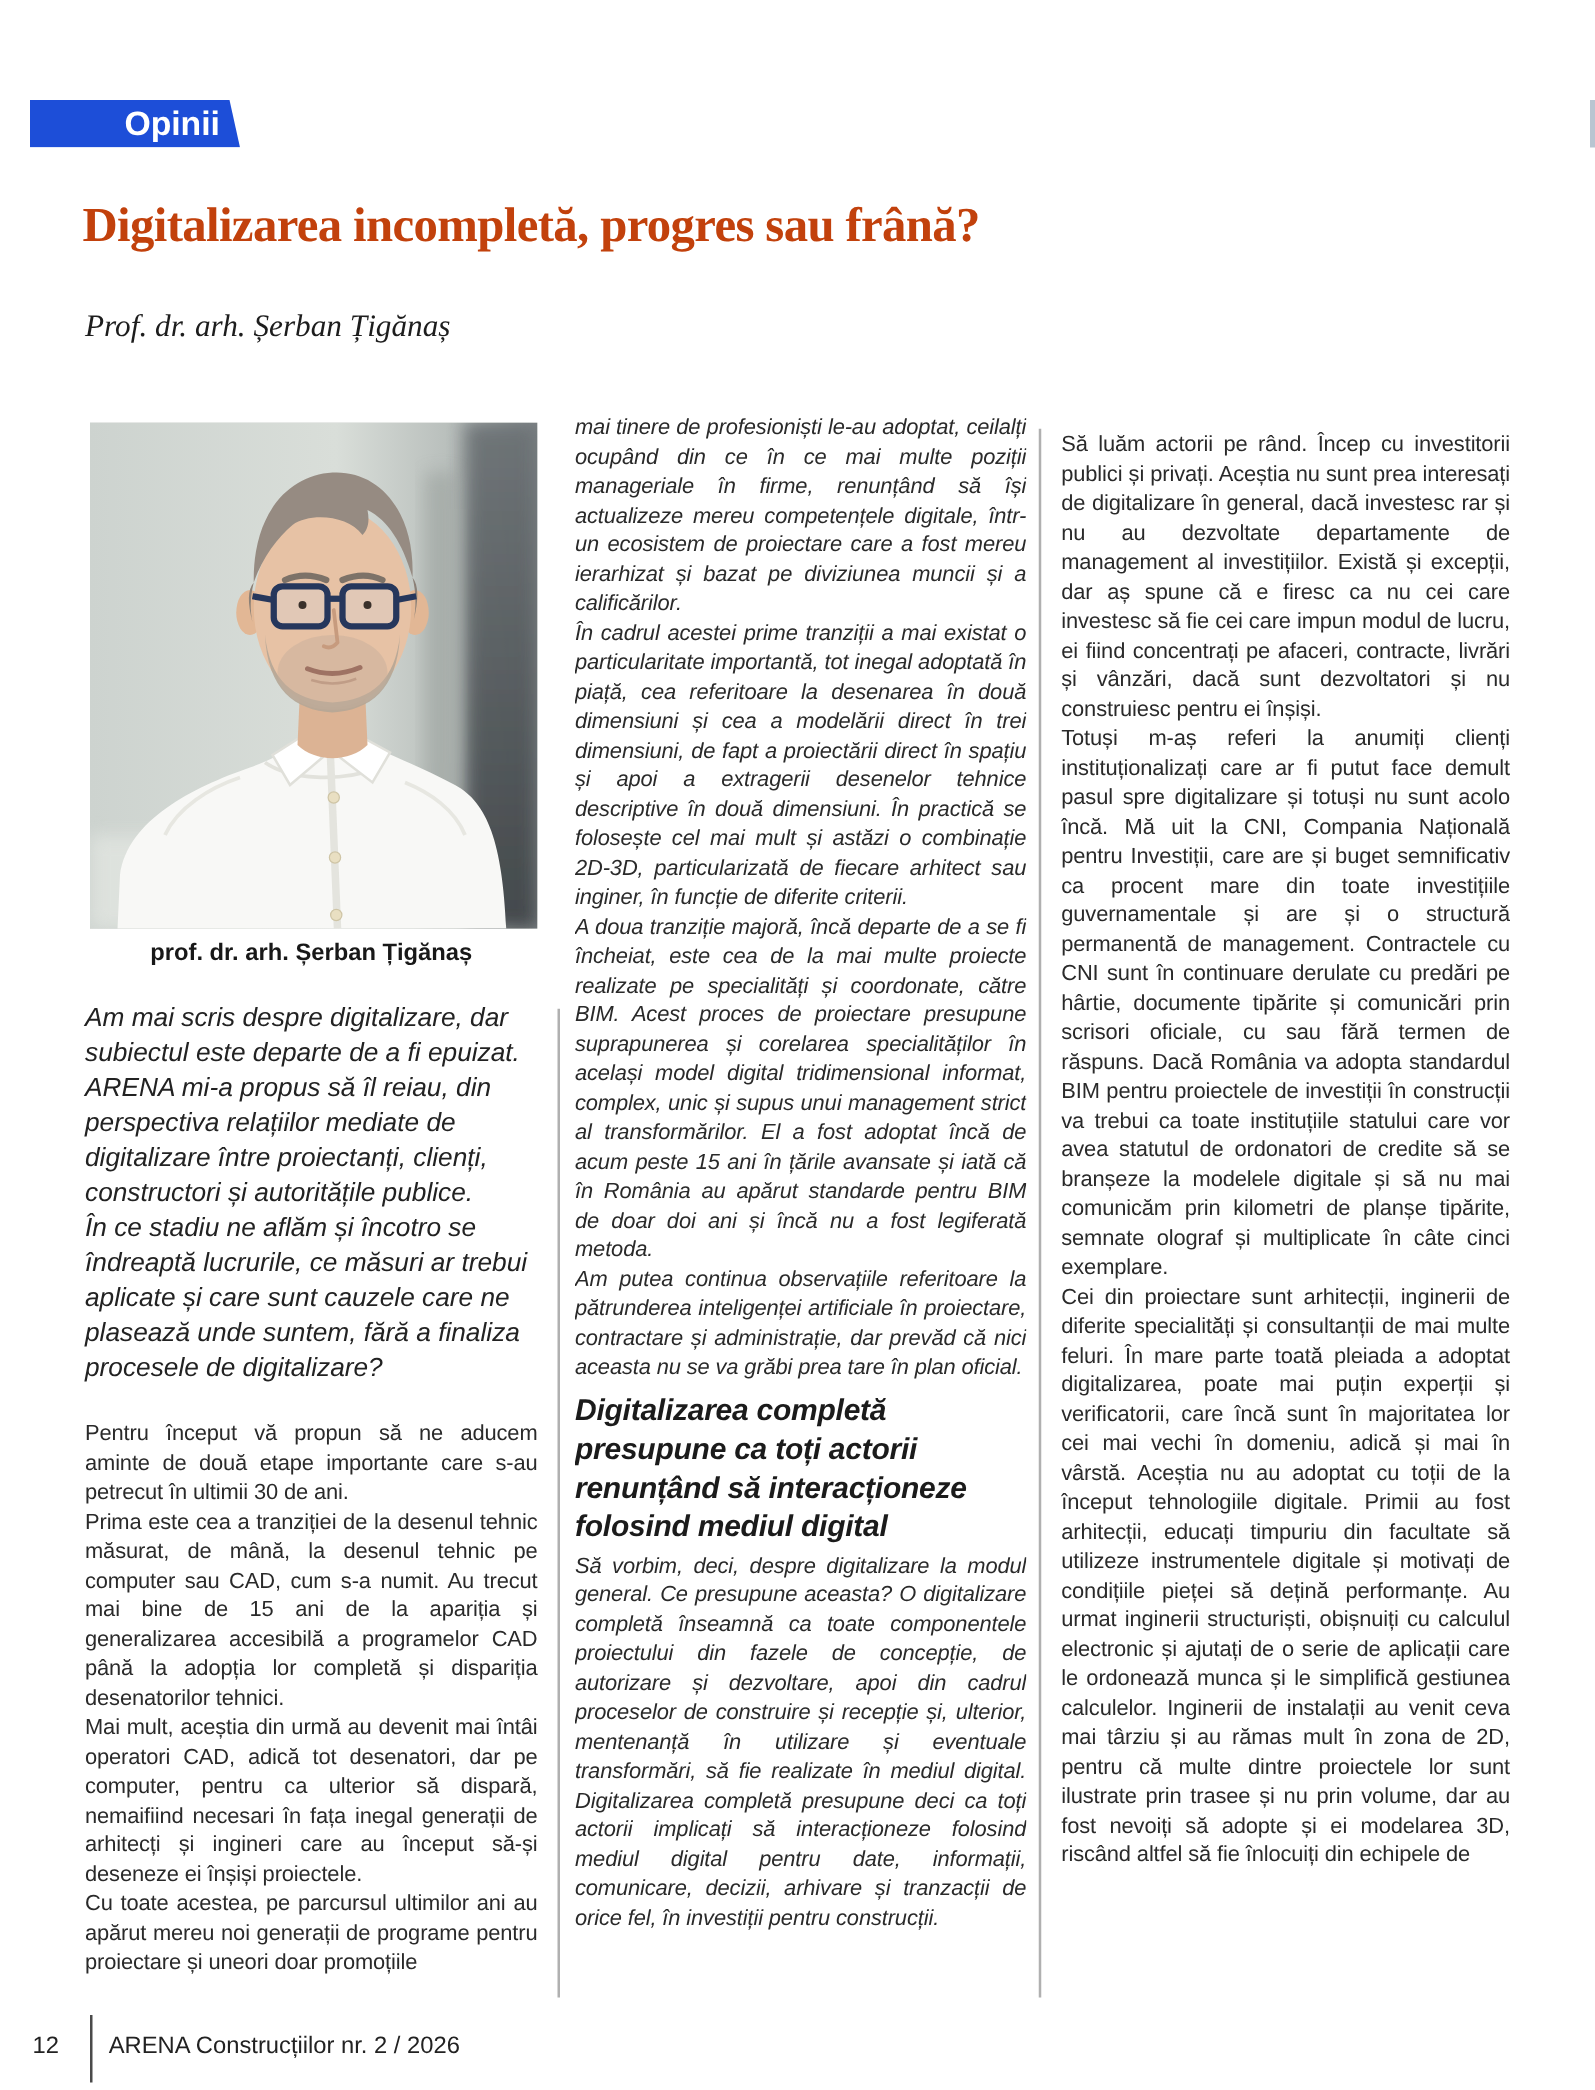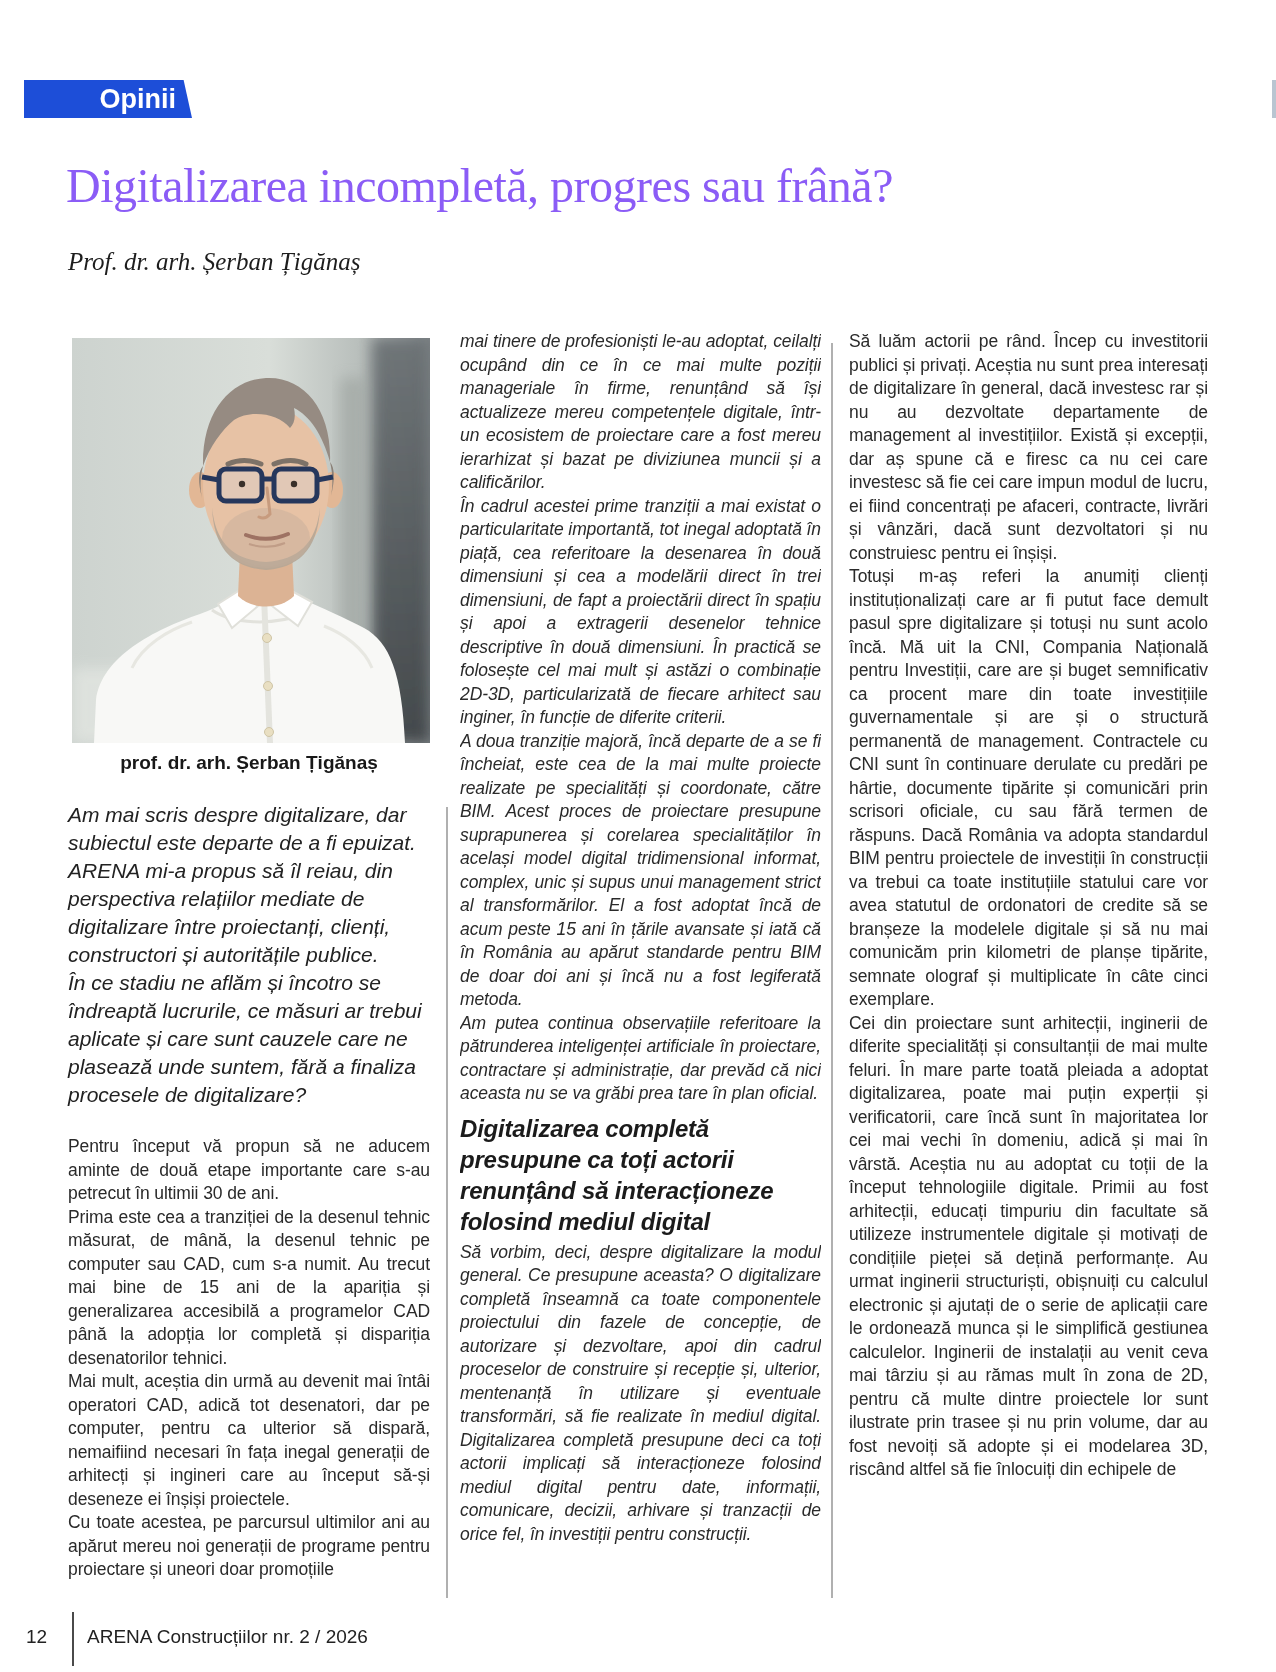--- a/index.html
+++ b/index.html
@@ -7,28 +7,28 @@
         font-family:"Liberation Sans",sans-serif;color:#2a2a2a;}
   
   .section-tab{position:absolute;left:0;top:80px;width:168px;height:38px;background:#1d4ed8;
         clip-path:polygon(0 0,95% 0,100% 100%,0 100%);display:flex;align-items:center;justify-content:flex-end;
         padding-right:0;box-sizing:border-box;margin-left:24px;}
   .section-tab span{color:#ffffff;font-weight:bold;font-size:27px;line-height:38px;margin-right:16px;
         font-family:"Liberation Sans",sans-serif;}
   .edge-tick{position:absolute;right:0;top:80px;width:4px;height:38px;background:#b9c5d1;}
   
   .title{position:absolute;left:66px;top:158px;width:1100px;font-family:"Liberation Serif",serif;
-        font-weight:normal;font-size:48px;letter-spacing:-0.5px;color:#8b5cf6;}
+        font-weight:bold;font-size:39px;letter-spacing:-0.5px;color:#c2410c;}
   .byline{position:absolute;left:68px;top:248px;width:700px;font-family:"Liberation Serif",serif;
         font-style:italic;font-size:25px;color:#1d1d1d;}
   
   .col{position:absolute;box-sizing:border-box;}
   .col1{left:68px;top:338px;width:362px;}
   .col2{left:460px;top:330px;width:361px;height:1272px;overflow:hidden;font-style:italic;}
-  .col3{left:849px;top:330px;width:359px;height:1272px;overflow:hidden;}
+  .col3{left:849px;top:344px;width:359px;height:1272px;overflow:hidden;}
   .vrule{position:absolute;width:2px;background:#b0b0b0;}
   .vrule1{left:446px;top:807px;height:791px;}
   .vrule2{left:831px;top:343px;height:1255px;}
   
   .photo{width:358px;height:405px;margin-left:4px;overflow:hidden;background:#d3d8d4;}
   .caption{margin-top:9px;text-align:center;font-weight:bold;font-size:19px;color:#181818;}
   
   .intro{margin-top:27px;font-style:italic;font-size:21px;line-height:28px;color:#222222;}
   .intro p{margin:0;}
   

